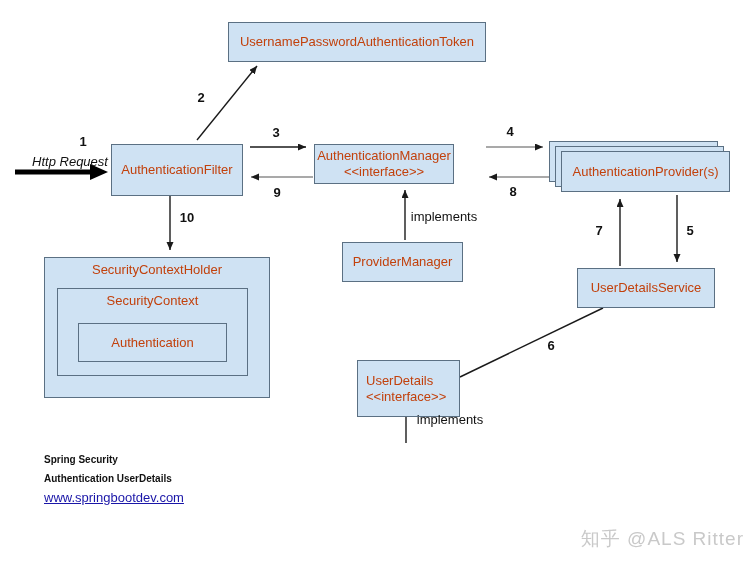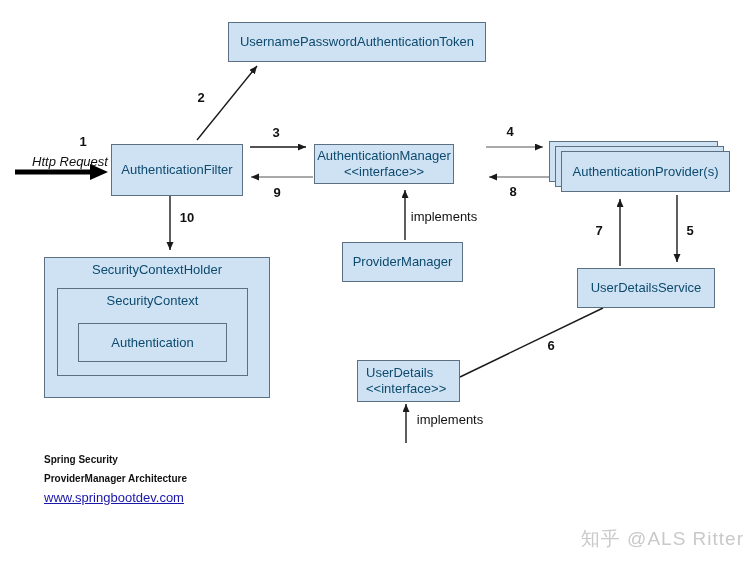--- a/index.html
+++ b/index.html
@@ -14,21 +14,21 @@
   .canvas{
     position:relative;width:749px;height:567px;background:#fff;overflow:hidden;
     font-family:"Liberation Sans",sans-serif;color:#111;
   }
   svg.wires{position:absolute;left:0;top:0;pointer-events:none;}
   .node{
     position:absolute;box-sizing:border-box;
     background:var(--node-fill);
     border:1.5px solid var(--node-border);
     display:flex;flex-direction:column;align-items:center;justify-content:center;
-    font-size:13px;line-height:16px;text-align:center;color:#0c4a6e;
+    font-size:13px;line-height:16px;text-align:center;color:#c2410c;
   }
   .node.left-align{align-items:flex-start;padding-left:8px;text-align:left;}
   .node.label-top{justify-content:flex-start;padding-top:4px;}
   .ghost{position:absolute;box-sizing:border-box;background:var(--node-fill);border:1.5px solid var(--node-border);}
   .lbl{
     position:absolute;transform:translate(-50%,-50%);
     font-size:13px;white-space:nowrap;color:#111;
   }
   .lbl.num{font-weight:bold;}
   .footer{position:absolute;left:44px;top:450px;}
@@ -89,21 +89,21 @@
   </div>
 
   <div class="node" style="left:342px;top:242px;width:121px;height:40px;">
     <span>ProviderManager</span>
   </div>
 
   <div class="node" style="left:577px;top:268px;width:138px;height:40px;">
     <span>UserDetailsService</span>
   </div>
 
-  <div class="node left-align" style="left:357px;top:360px;width:103px;height:42px;">
+  <div class="node left-align" style="left:357px;top:360px;width:103px;height:57px;">
     <span>UserDetails</span>
     <span>&lt;&lt;interface&gt;&gt;</span>
   </div>
 
 
   <div class="node label-top" style="left:44px;top:257px;width:226px;height:141px;">
     <span>SecurityContextHolder</span>
   </div>
   <div class="node label-top" style="left:57px;top:288px;width:191px;height:88px;">
     <span>SecurityContext</span>
@@ -122,19 +122,19 @@
   <div class="lbl num" style="left:513px;top:191px;">8</div>
   <div class="lbl num" style="left:277px;top:192px;">9</div>
   <div class="lbl num" style="left:187px;top:217px;">10</div>
 
   <div class="lbl" style="left:70px;top:161px;font-style:italic;">Http Request</div>
   <div class="lbl" style="left:444px;top:216px;">implements</div>
   <div class="lbl" style="left:450px;top:419px;">implements</div>
 
   <div class="footer">
     <div class="title">Spring Security</div>
-    <div class="title">ProviderManager Architecture</div>
+    <div class="title">Authentication UserDetails</div>
     <a class="site">www.springbootdev.com</a>
   </div>
 
   <div class="watermark">知乎 @ALS Ritter</div>
 
 </div>
 
 </body></html>

